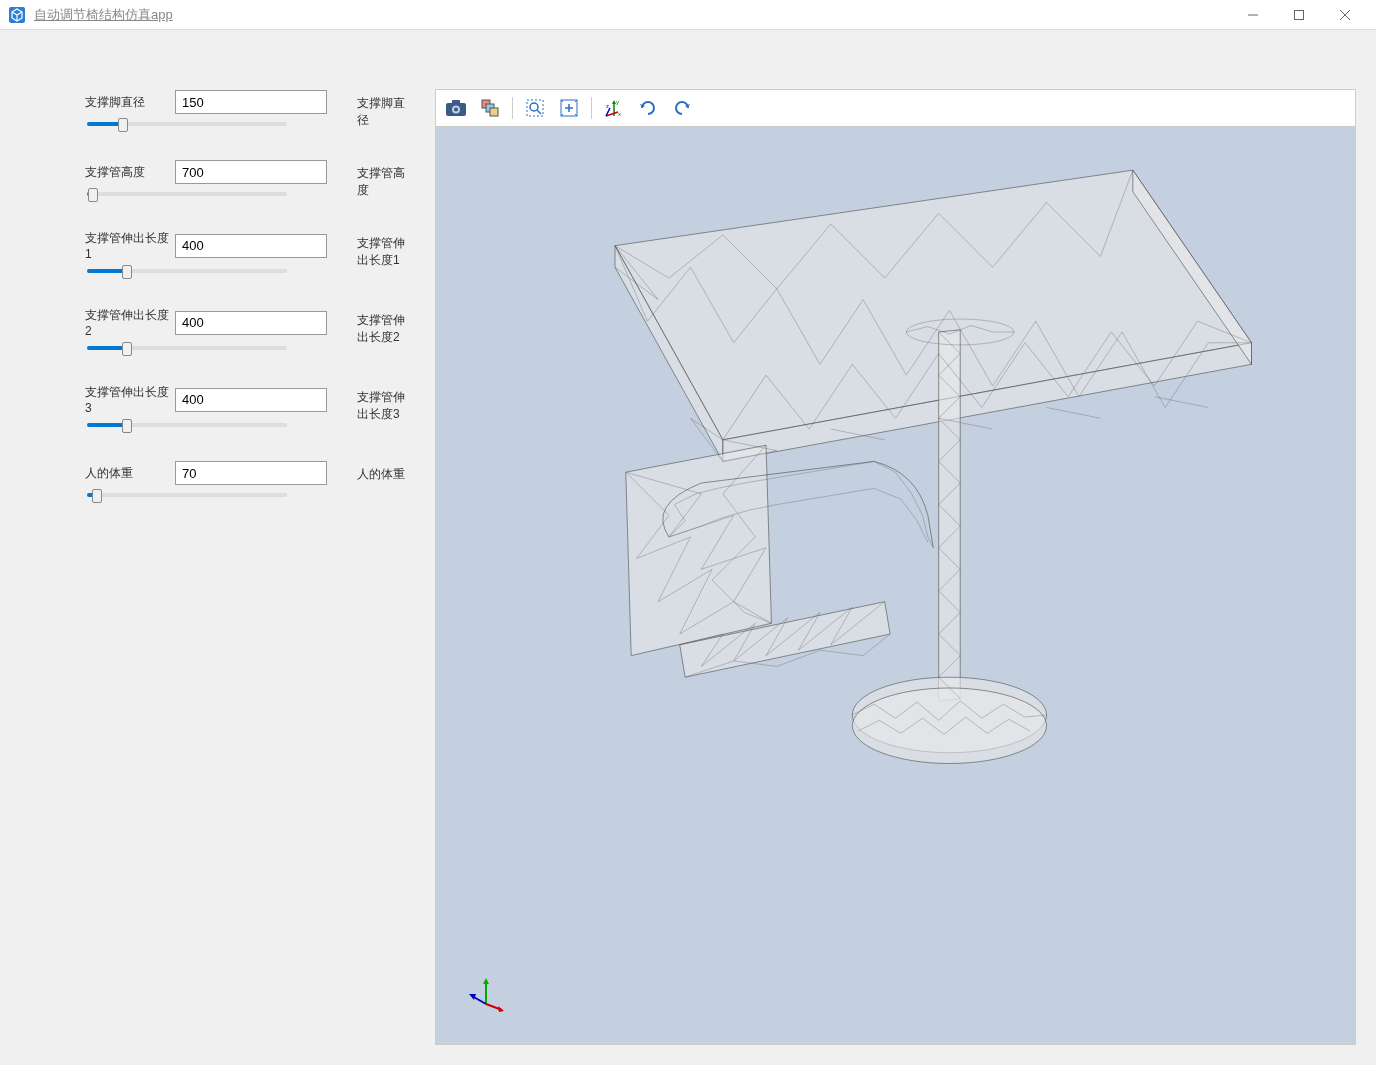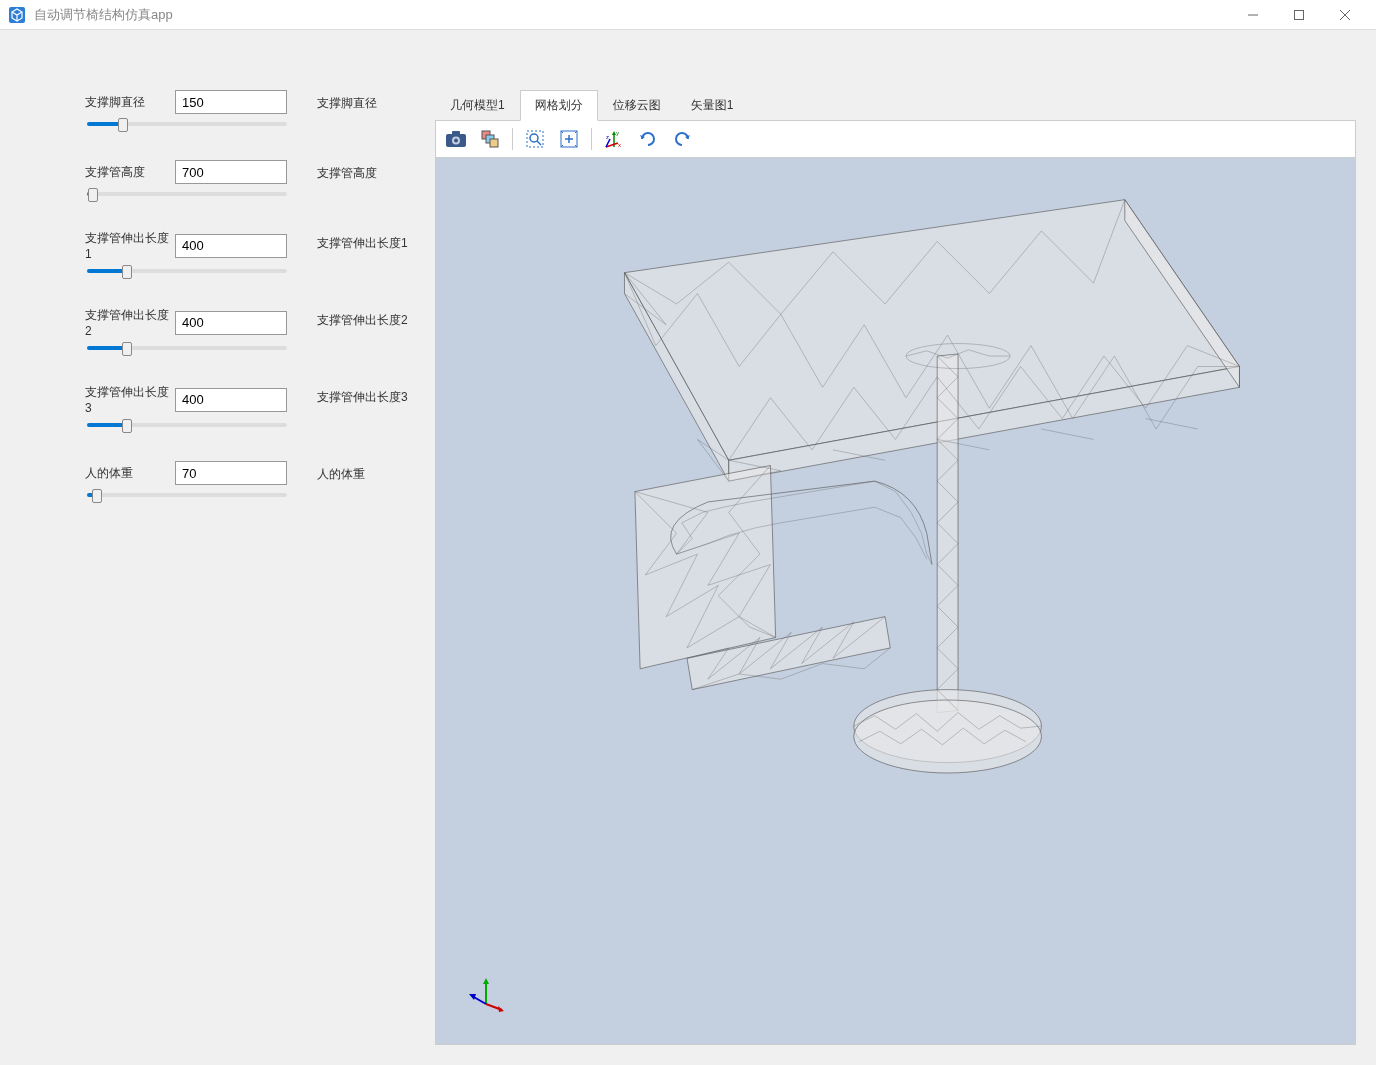--- a/index.html
+++ b/index.html
@@ -28,20 +28,21 @@
     .app-icon {
       width: 18px;
       height: 18px;
       display: flex;
       align-items: center;
       justify-content: center;
     }
     .title-text {
       color: #888;
       font-size: 13px;
+      text-decoration: underline;
     }
     .window-controls {
       display: flex;
       gap: 0;
     }
     .win-btn {
       width: 46px;
       height: 30px;
       display: flex;
       align-items: center;
@@ -66,21 +67,21 @@
       align-items: center;
       margin-bottom: 2px;
     }
     .param-label-left {
       width: 90px;
       text-align: left;
       font-size: 12px;
       color: #333;
     }
     .param-input {
-      width: 112px;
+      width: 152px;
       height: 24px;
       border: 1px solid #999;
       padding: 2px 6px;
       font-size: 13px;
       background: #fff;
     }
     .slider-row {
       margin-bottom: 28px;
       padding-left: 0;
     }
@@ -359,26 +360,20 @@
               </div>
             </div>
           </div>
           <span class="param-label-right">人的体重</span>
         </div>
       </div>
 
   </div>
 
   <div class="right-panel">
-    <div class="tabs" id="tabs-container">
-        <div class="tab">几何模型1</div>
-        <div class="tab active">网格划分</div>
-        <div class="tab">位移云图</div>
-        <div class="tab">矢量图1</div>
-      </div>
     <div class="viewer-toolbar">
       <div class="tool-btn">
         <svg width="22" height="18" viewBox="0 0 22 18">
             <rect x="1" y="4" width="20" height="13" rx="2" fill="#3a5a8a"></rect>
             <rect x="7" y="1" width="8" height="4" rx="1" fill="#3a5a8a"></rect>
             <circle cx="11" cy="10.5" r="4" fill="#c4d0e0"></circle>
             <circle cx="11" cy="10.5" r="2" fill="#3a5a8a"></circle>
           </svg>
       </div>
       <div class="tool-btn">

